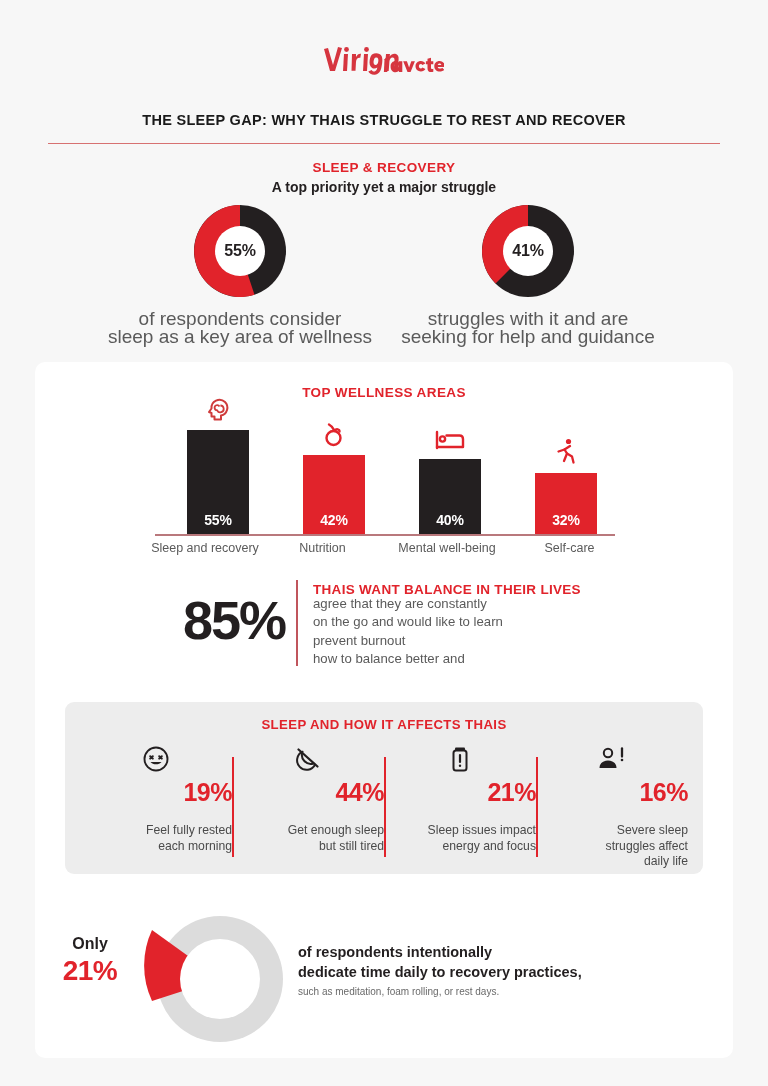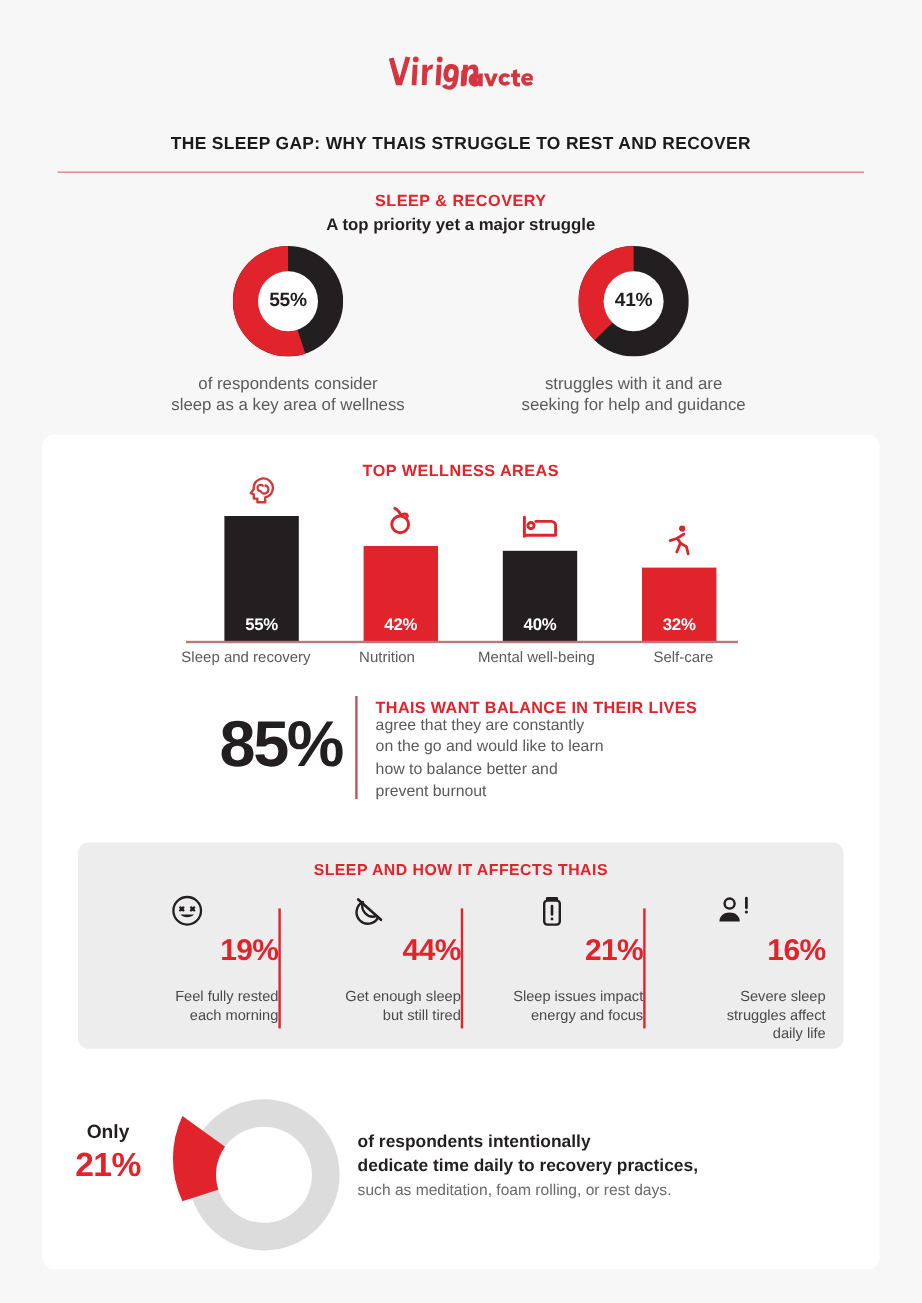--- a/index.html
+++ b/index.html
@@ -33,21 +33,21 @@
     font-size:13.5px;font-weight:bold;letter-spacing:.4px;color:#e1232b;
   }
   .sec1-sub{
     position:absolute;left:0;top:179px;width:768px;text-align:center;
     font-size:14px;font-weight:bold;color:#231f20;
   }
   .donut-col{position:absolute;top:205px;width:300px;text-align:center;}
   .donut-col.left{left:90px;}
   .donut-col.right{left:378px;}
   .donut-cap{
-    margin-top:9px;font-size:14px;line-height:17.5px;color:#5a5a5a;
+    margin-top:9px;font-size:19px;line-height:17.5px;color:#5a5a5a;
   }
   .donut-holder{position:relative;display:inline-block;width:92px;height:92px;}
   .donut-holder svg{display:block;}
   .donut-val{
     position:absolute;left:0;top:0;width:92px;height:92px;
     display:flex;align-items:center;justify-content:center;
     font-size:16px;font-weight:bold;color:#231f20;letter-spacing:-.2px;
   }
 
   
@@ -118,21 +118,21 @@
   .bd-pct{
     position:absolute;left:0;top:955px;width:180px;text-align:center;
     font-size:28px;font-weight:bold;color:#e1232b;letter-spacing:-.5px;
   }
   .bd-l1{
     position:absolute;left:298px;top:942px;width:400px;
     font-size:14.5px;font-weight:bold;line-height:20px;color:#231f20;
   }
   .bd-l2{
     position:absolute;left:298px;top:983px;width:400px;
-    font-size:13px;line-height:17px;color:#6a6a6a;
+    font-size:10px;line-height:17px;color:#6a6a6a;
   }
 </style>
 </head>
 <body>
 
 <div class="page">
 
   <div class="logo-wrap">
     <svg class="logo-svg" width="120" height="44" viewBox="0 0 120 44">
       <g fill="#d6353f">
@@ -271,22 +271,22 @@
     <div class="bar-label" style="left:237px;width:140px;">Mental well-being</div>
     <div class="bar-label" style="left:372px;width:115px;">Self-care</div>
   </div>
 
   <div class="big85">85%</div>
   <div class="vbar"></div>
   <div class="b85-title">THAIS WANT BALANCE IN THEIR LIVES</div>
   <div class="b85-body">
     <div>agree that they are constantly</div>
     <div>on the go and would like to learn</div>
+    <div>prevent burnout</div>
     <div>how to balance better and</div>
-    <div>prevent burnout</div>
   </div>
 
   <div class="gpanel"></div>
   <div class="sec3-title">SLEEP AND HOW IT AFFECTS THAIS</div>
 
   <div class="stat" style="left:80px;">
     <div class="stat-icon">
       <svg width="28" height="28" viewBox="0 0 28 28" fill="none" stroke="#231f20" stroke-width="1.9">
         <circle cx="14" cy="14" r="11.5"></circle>
         <path d="M8.2 11.2 l2.6 2.4 M10.8 11.2 l-2.6 2.4" stroke-linecap="round" stroke-width="2"></path>

